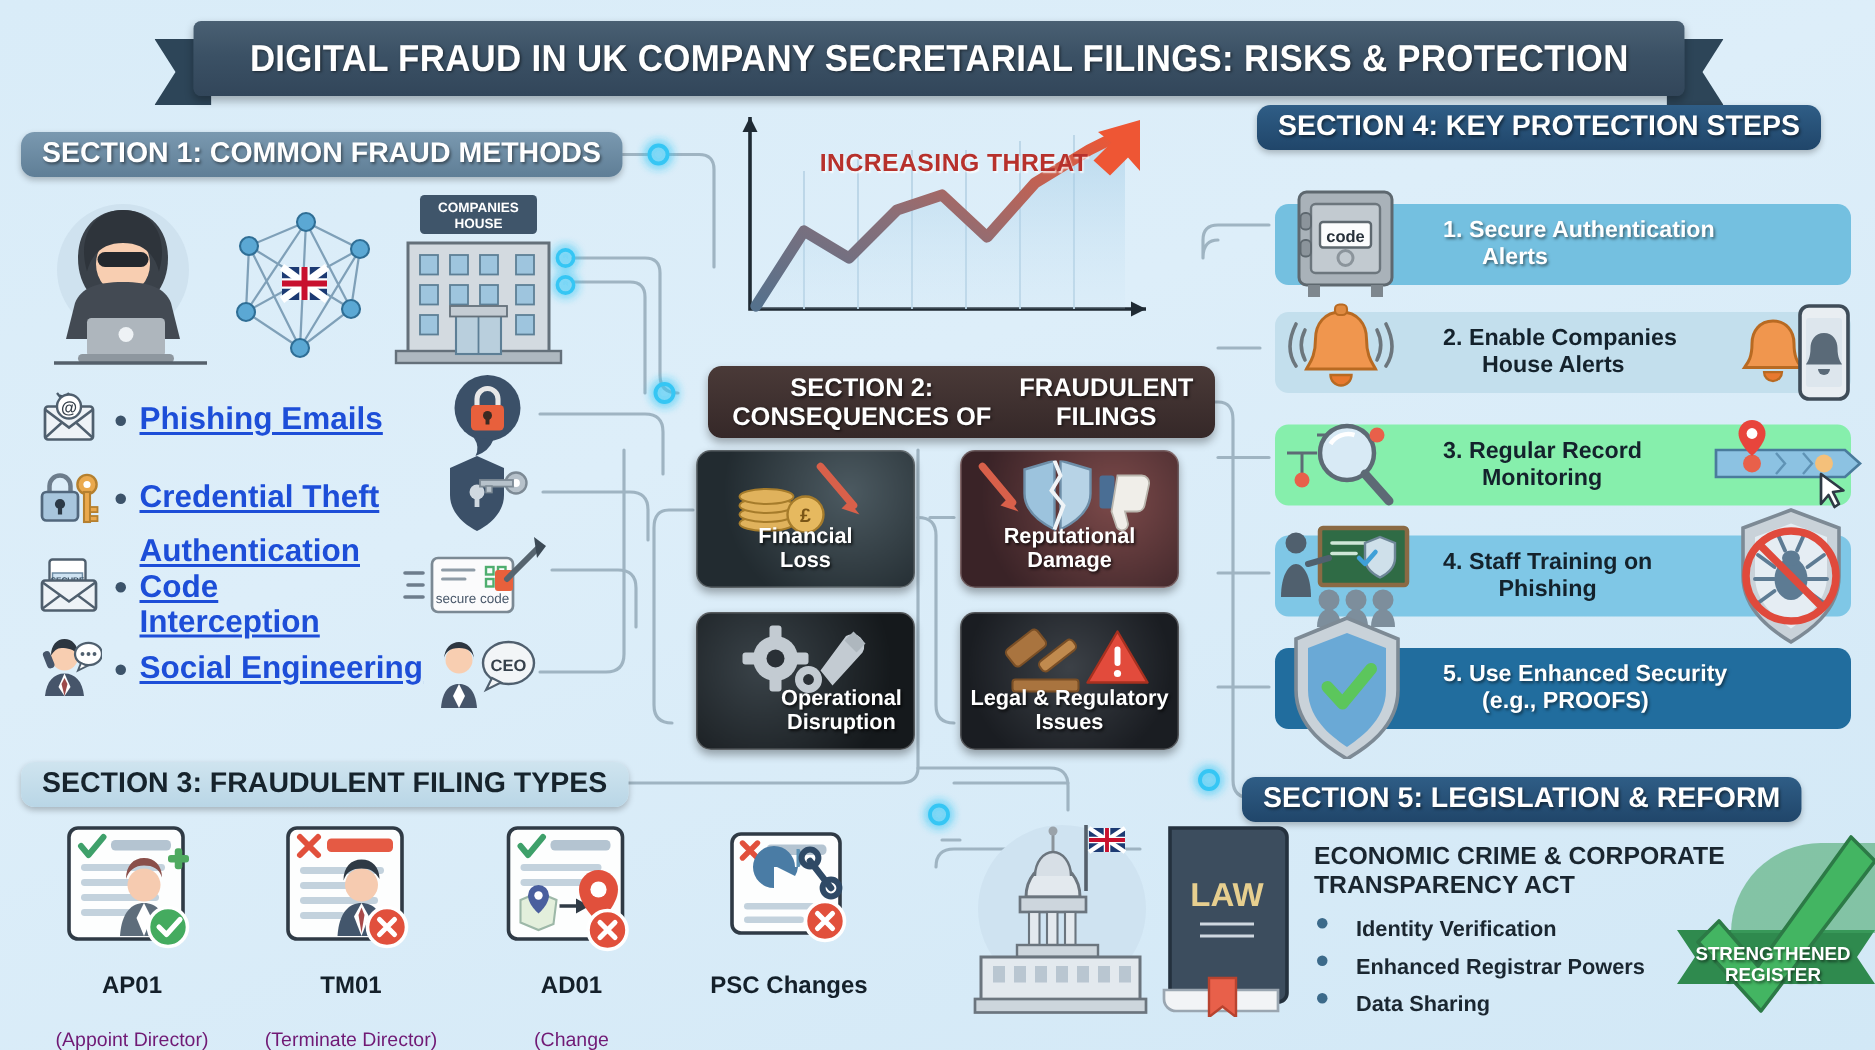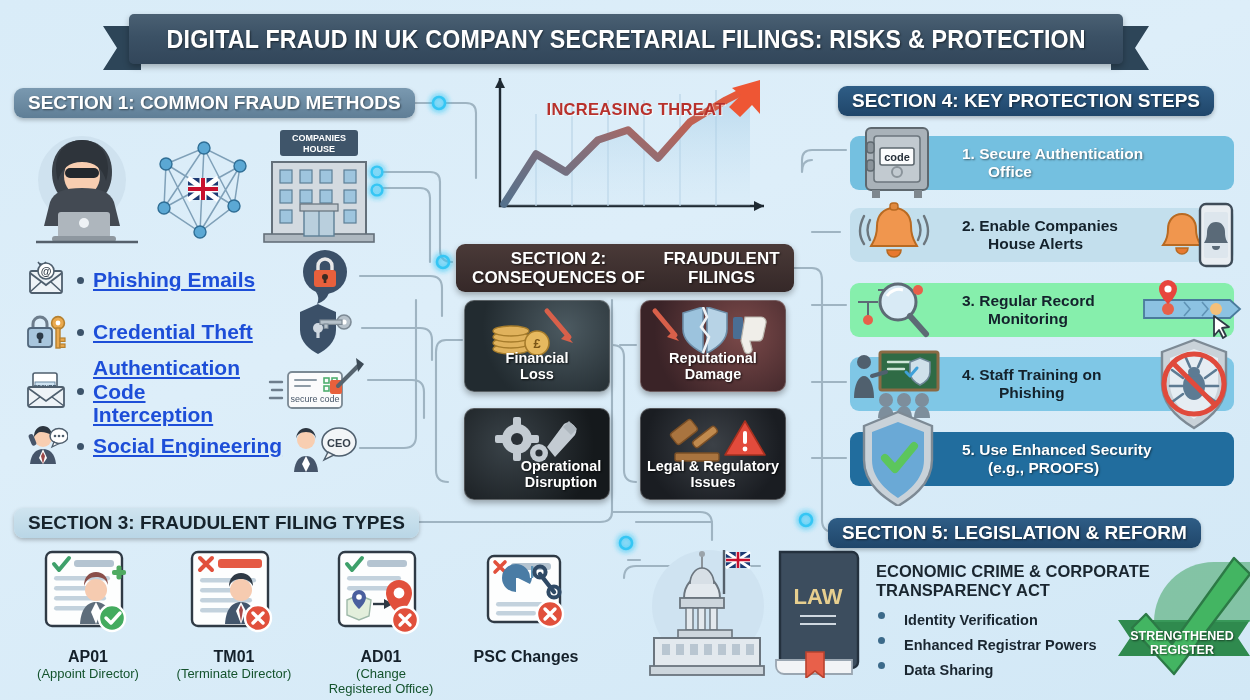--- a/index.html
+++ b/index.html
@@ -34,26 +34,26 @@
     position:absolute; display:flex; align-items:center; justify-content:center;
     border-radius:9px; font-weight:bold; white-space:nowrap; padding:0 14px; height:30px;
     box-shadow:0 2px 4px rgba(0,0,0,.25); font-size:19px; transform-origin:left center;
   }
   .pill.slate { background:linear-gradient(180deg,#7a99b0,#5f7e96); color:#fff; text-shadow:1px 1px 2px rgba(0,0,0,.45); }
   .pill.navy  { background:linear-gradient(180deg,#2f5d86,#20466a); color:#fff; text-shadow:1px 1px 2px rgba(0,0,0,.5); }
   .pill.pale  { background:linear-gradient(180deg,#cfe4ef,#b9d6e6); color:#16232c; }
 
   #pill-s1 { left:14px; top:88px; }
   #pill-s3 { left:14px; top:508px; }
-  #pill-s4 { left:838px; top:86px; }
+  #pill-s4 { left:838px; top:70px; }
   #pill-s5 { left:828px; top:518px; }
 
   
   .s2head {
-    position:absolute; left:456px; top:244px; width:338px; height:48px;
+    position:absolute; left:472px; top:244px; width:338px; height:48px;
     background:linear-gradient(180deg,#4a3a38,#352828); border-radius:9px;
     display:flex; align-items:center; justify-content:center; text-align:center;
     color:#fff; font-weight:bold; font-size:17px; line-height:1.12;
     text-shadow:1px 1px 2px rgba(0,0,0,.6); box-shadow:0 3px 6px rgba(0,0,0,.3);
     padding:0 6px;
   }
 
   
   #hacker { position:absolute; left:22px; top:128px; width:132px; height:118px; }
   #netgraph { position:absolute; left:148px; top:140px; width:112px; height:100px; }
@@ -111,21 +111,21 @@
   #st1 { left:850px; top:136px; width:384px; background:#74c0e0; }
   #st2 { left:850px; top:208px; width:384px; background:#c3dfed; }
   #st3 { left:850px; top:283px; width:384px; background:#86efac; }
   #st4 { left:850px; top:357px; width:384px; background:#7fc7e6; }
   #st5 { left:850px; top:432px; width:384px; background:#216d9e; }
 
   
   .filing { position:absolute; width:116px; text-align:center; }
   .filing .doc { width:96px; height:90px; margin:0 auto; }
   .filing .code { font-size:16px; font-weight:bold; color:#14202a; margin-top:6px; }
-  .filing .sub { font-size:13px; color:#14532d; line-height:1.12; margin-top:1px; }
+  .filing .sub { font-size:13px; color:#701a75; line-height:1.12; margin-top:19px; }
   #f1 { left:30px; top:548px; }
   #f2 { left:176px; top:548px; }
   #f3 { left:323px; top:548px; }
   #f4 { left:468px; top:548px; }
 
   
   #capitol { position:absolute; left:646px; top:544px; width:132px; height:134px; }
   #lawbook { position:absolute; left:772px; top:548px; width:92px; height:130px; }
   #act-title {
     position:absolute; left:876px; top:562px; width:300px;
@@ -479,21 +479,21 @@
     </svg>
     <div class="txt">
       <div>Legal &amp; Regulatory</div>
         <div>Issues</div>
     </div>
   </div>
 
   <div class="step dark" id="st1">
     <div class="num-txt" style="margin-left:112px">
       <span>1.</span>&nbsp;<span>Secure Authentication</span><br>
-      <span style="margin-left:26px">Office</span>
+      <span style="margin-left:26px">Alerts</span>
     </div>
   </div>
   <svg class="step-left-ico" style="left:858px;top:124px;width:78px;height:78px" viewBox="0 0 78 78">
     <rect x="8" y="4" width="62" height="62" rx="5" fill="#a9b2b9" stroke="#5e686f" stroke-width="2"></rect>
     <rect x="16" y="12" width="46" height="46" rx="3" fill="#c2cad0" stroke="#6c767d" stroke-width="1.6"></rect>
     <rect x="22" y="24" width="34" height="17" rx="2" fill="#fbfcfd" stroke="#5e686f" stroke-width="1.6"></rect>
     <text x="39" y="37" font-family="Liberation Sans, sans-serif" font-size="11" font-weight="bold" fill="#27303a" text-anchor="middle">code</text>
     <circle cx="39" cy="48" r="5" fill="none" stroke="#8b949b" stroke-width="2"></circle>
     <rect x="9" y="18" width="7" height="11" rx="3" fill="#8b949b" stroke="#5e686f" stroke-width="1.3"></rect>
     <rect x="9" y="36" width="7" height="11" rx="3" fill="#8b949b" stroke="#5e686f" stroke-width="1.3"></rect>

